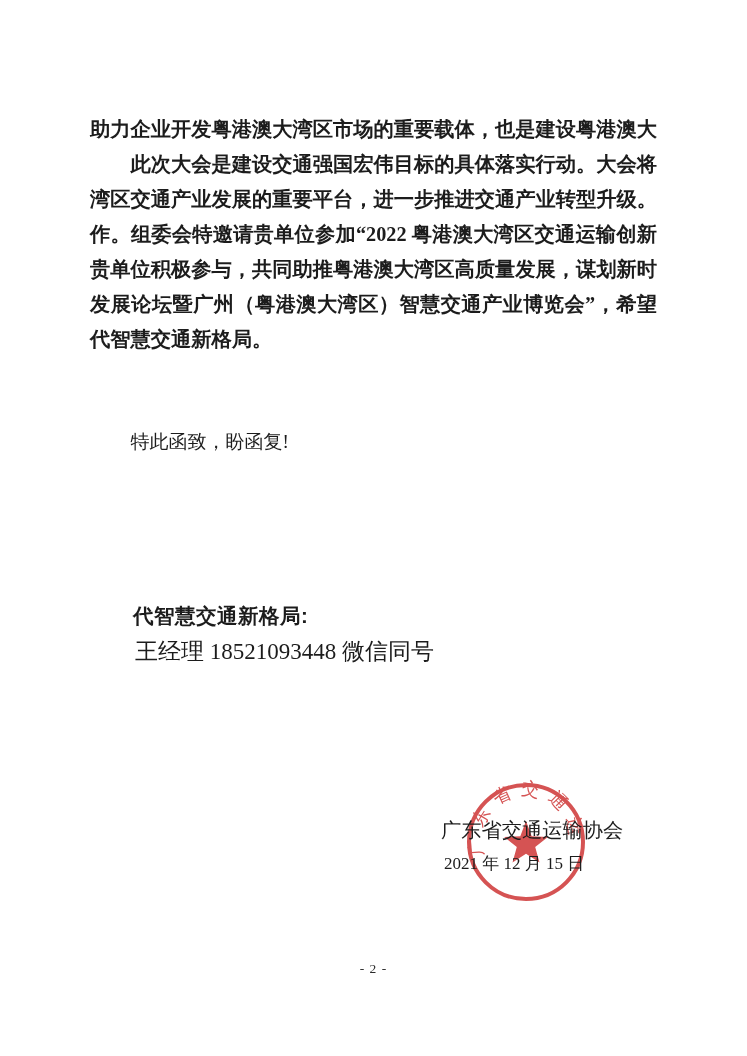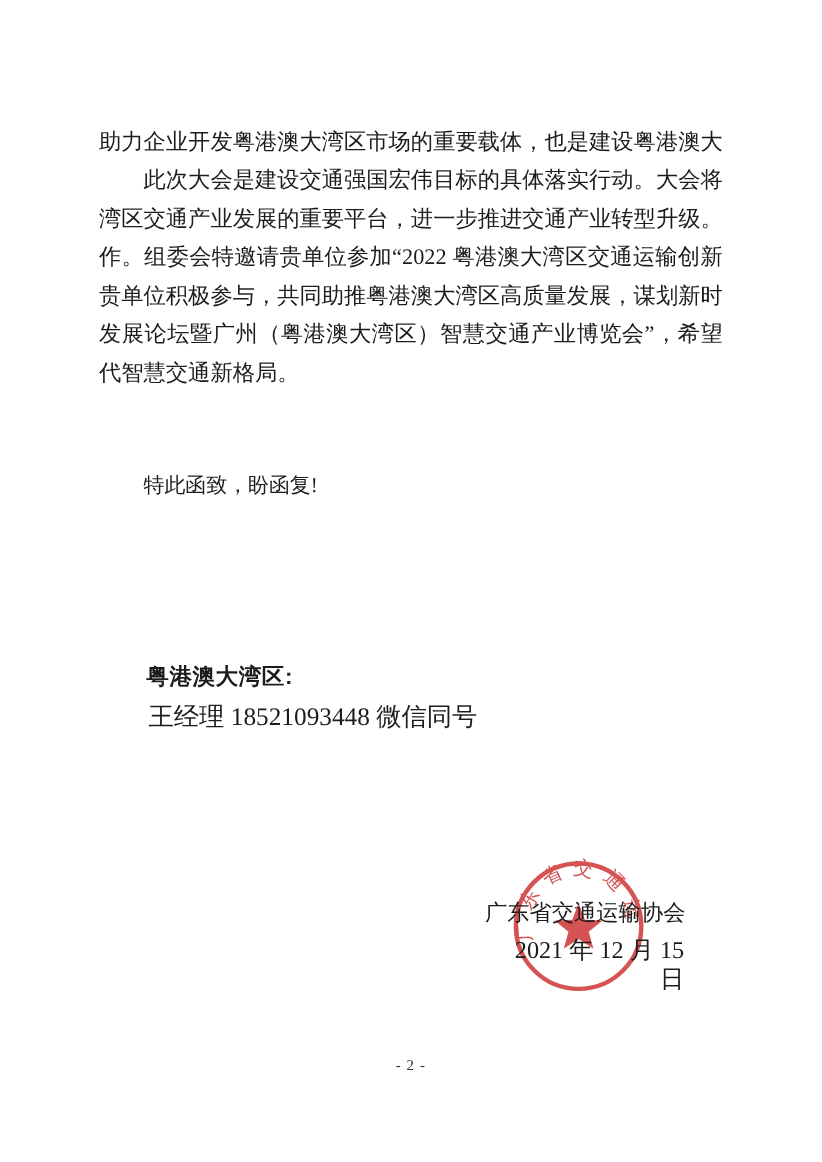--- a/index.html
+++ b/index.html
@@ -13,21 +13,21 @@
     overflow: hidden;
   }
   .body-block {
     position: absolute;
     left: 90px;
     top: 112px;
     width: 567px;
     font-size: 20.25px;
     line-height: 35px;
   }
-  .bline { text-align: justify; text-align-last: justify; }
+  .bline { text-align: justify; text-align-last: justify; font-weight: bold; }
   .bline.indent { text-indent: 40.5px; }
   .bline.short { text-align-last: left; }
   .closing-line {
     position: absolute;
     left: 90px;
     top: 424px;
     width: 567px;
     font-size: 19px;
     line-height: 35px;
     text-indent: 40.5px;
@@ -78,22 +78,22 @@
     text-align: center;
     font-size: 20.25px;
     line-height: 26px;
     z-index: 2;
   }
   .signature-date {
     position: absolute;
     left: 444px;
     top: 851px;
     width: 178px;
-    text-align: right;
-    font-size: 22px;
+    text-align: left;
+    font-size: 17px;
     line-height: 26px;
     z-index: 2;
   }
   .page-number {
     position: absolute;
     left: 0;
     top: 960px;
     width: 747px;
     text-align: center;
     font-size: 13.5px;
@@ -113,21 +113,21 @@
     <div class="bline">湾区交通产业发展的重要平台，进一步推进交通产业转型升级。</div>
     <div class="bline">作。组委会特邀请贵单位参加“2022 粤港澳大湾区交通运输创新</div>
     <div class="bline">贵单位积极参与，共同助推粤港澳大湾区高质量发展，谋划新时</div>
     <div class="bline">发展论坛暨广州（粤港澳大湾区）智慧交通产业博览会”，希望</div>
     <div class="bline short">代智慧交通新格局。</div>
   </div>
 
   <div class="closing-line">特此函致，盼函复!</div>
 
 
-  <div class="contact-heading">粤港澳大湾区:</div>
+  <div class="contact-heading">代智慧交通新格局:</div>
   <div class="contact-detail">王经理 18521093448 微信同号</div>
 
   <div class="seal-wrap">
     <svg width="154" height="154" viewBox="0 0 154 154">
       <defs>
         <path id="sealArc" d="M 36.6 91.7 A 44 44 0 1 1 117.4 91.7" fill="none"></path>
       </defs>
       <circle cx="77" cy="77" r="57" fill="none" stroke-width="4" stroke="#cf3a3a"></circle>
       <text font-size="18" style="letter-spacing:8.5px;" font-family="Liberation Serif, DejaVu Serif, serif" fill="#cf3a3a">
         <textPath href="#sealArc" startOffset="2">广东省交通运输协会</textPath>

